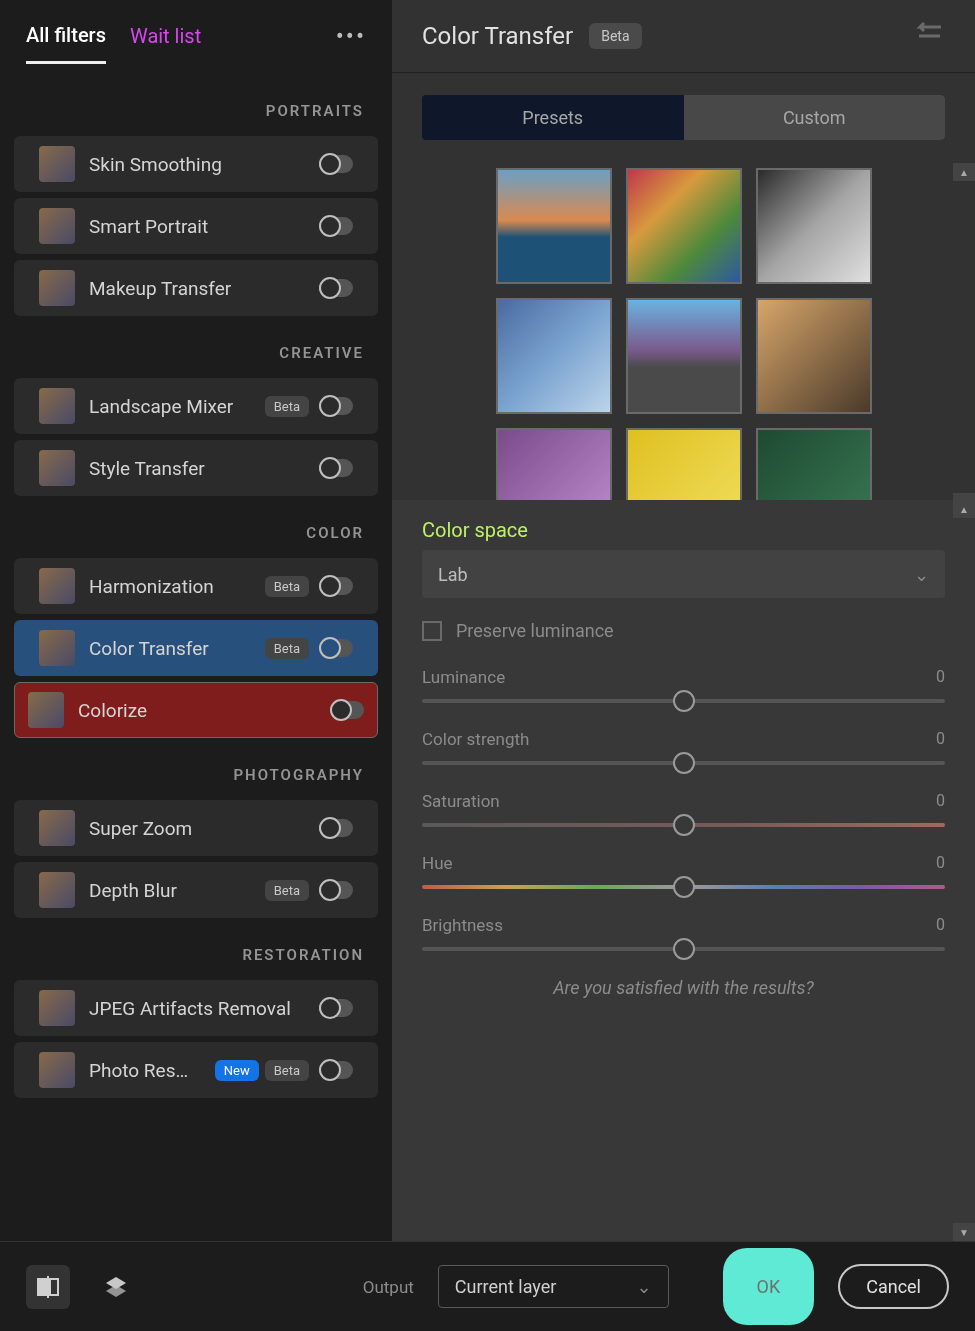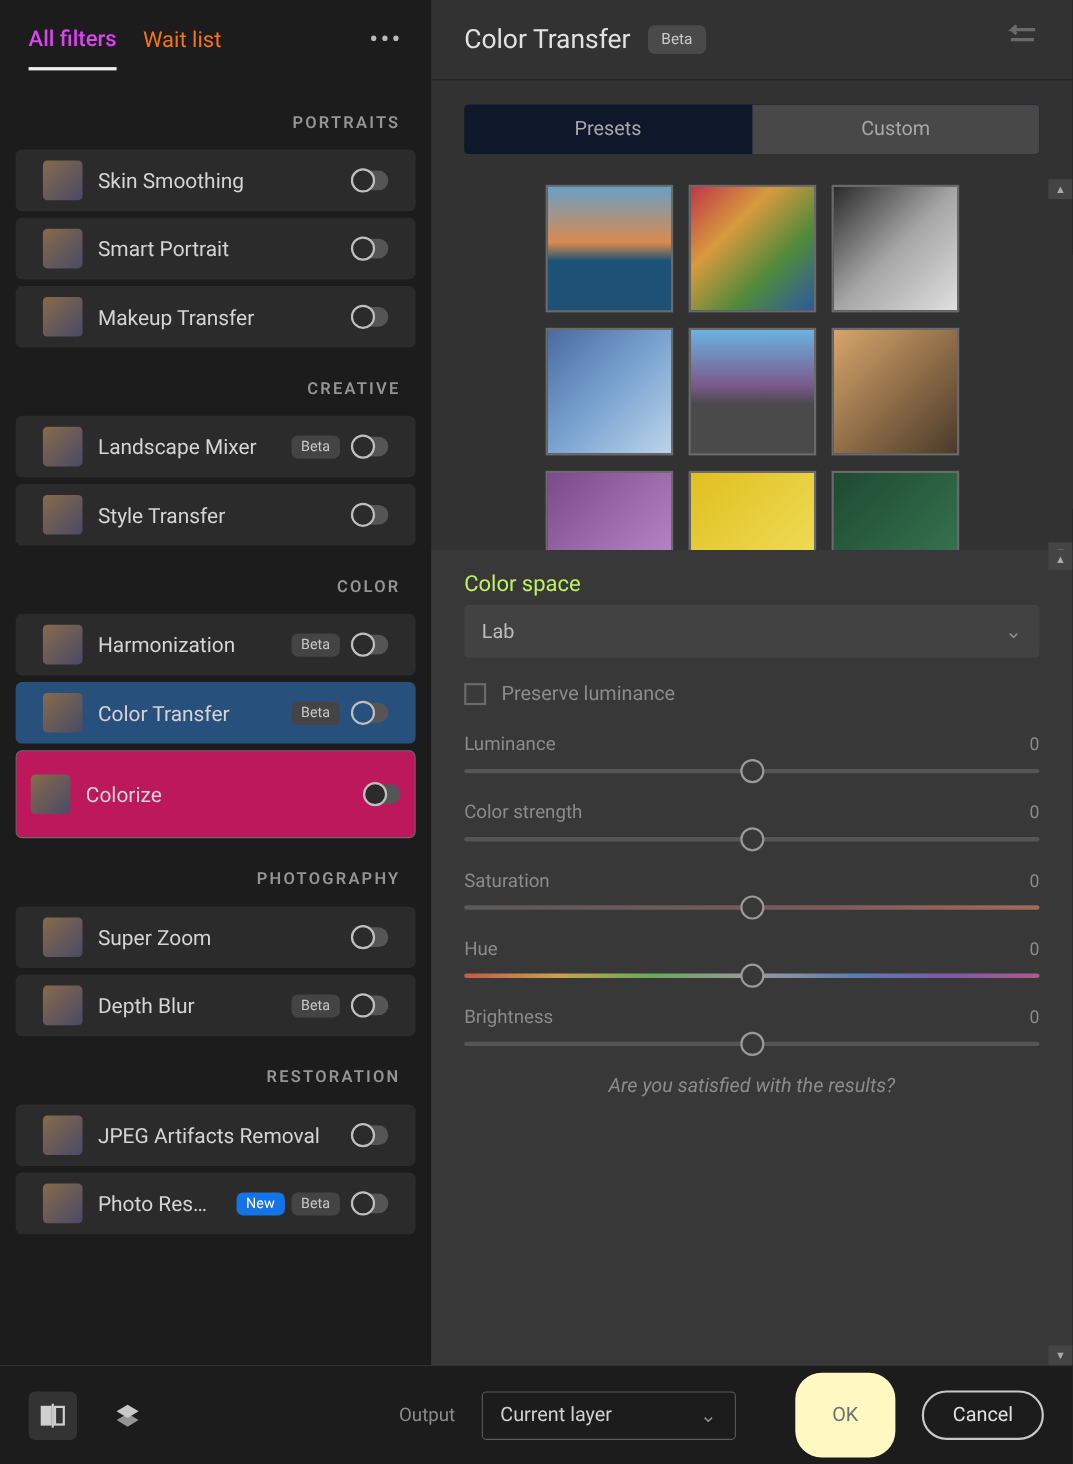--- a/index.html
+++ b/index.html
@@ -26,27 +26,27 @@
     flex-direction: column;
     padding: 22px 14px 0 14px;
   }
   .tabs-row {
     display: flex;
     align-items: center;
     gap: 24px;
     padding: 0 12px 0 12px;
   }
   .tab {
-    color: #f97316;
+    color: #d946ef;
     font-size: 20px;
     cursor: pointer;
     padding-bottom: 14px;
   }
   .tab.active {
-    color: #d946ef;
+    color: #ffffff;
     border-bottom: 3px solid #eee;
     font-weight: 500;
   }
   .tabs-spacer { flex: 1; }
   .more-icon { color: #bababa; font-size: 24px; letter-spacing: 2px; padding-bottom: 14px; cursor: pointer;}
   .filter-scroll { flex: 1; overflow-y: auto; padding-top: 16px; }
   .section-head {
     color: #949494;
     font-size: 15px;
     letter-spacing: 2px;
@@ -58,21 +58,21 @@
   .filter-item {
     display: flex;
     align-items: center;
     background: #2b2b2b;
     border-radius: 6px;
     padding: 10px 25px;
     margin: 6px 0;
     cursor: pointer;
   }
   .filter-item.selected { background: #28507c; }
-  .filter-item.hover { background: #be185d; border: 1px solid #6a6a6a; padding: 21px 13px; justify-content: flex-end;}
+  .filter-item.hover { background: #7f1d1d; border: 1px solid #6a6a6a; padding: 9px 13px; justify-content: flex-end;}
   .thumb {
     width: 36px; height: 36px;
     border-radius: 4px;
     flex-shrink: 0;
     margin-right: 14px;
     background: linear-gradient(135deg,#876a4a,#4a4a66);
   }
   .filter-label {
     font-size: 19px;
     color: #d4d4d4;
@@ -263,21 +263,21 @@
   .out-select {
     border: 1px solid #5a5a5a;
     border-radius: 4px;
     padding: 10px 16px;
     display: flex; align-items: center; gap: 80px;
     color: #d0d0d0;
     font-size: 18px;
     cursor: pointer;
   }
   .ok-btn {
-    background: #fef9c3;
+    background: #5eead4;
     color: #707070;
     border-radius: 24px;
     padding: 28px 34px;
     font-size: 18px;
     margin-left: 30px;
     cursor: pointer;
   }
   .cancel-btn {
     border: 2px solid #c8c8c8;
     color: #e0e0e0;

